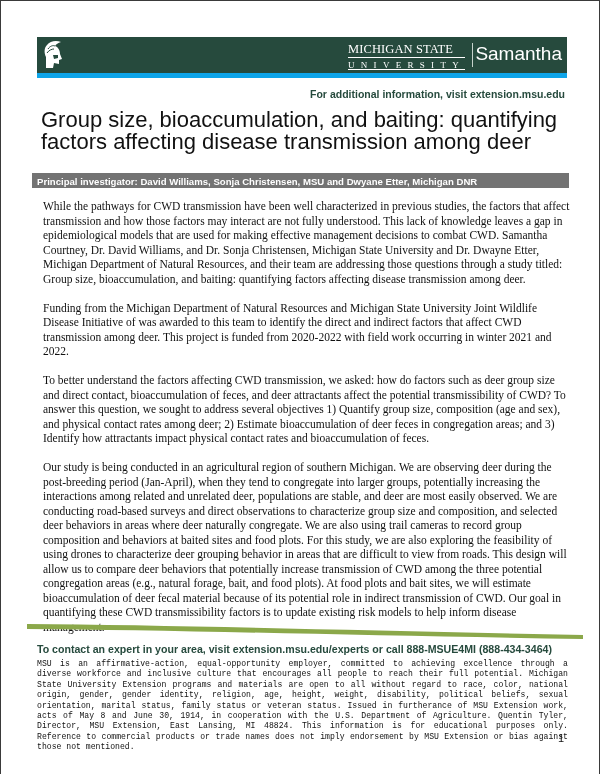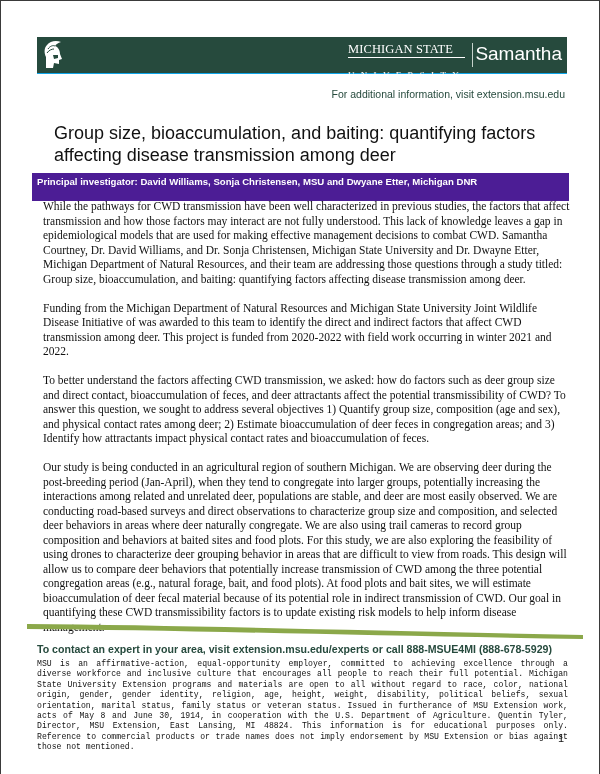--- a/index.html
+++ b/index.html
@@ -10,55 +10,55 @@
       font-family: "Liberation Serif", serif;
     }
     .page-frame {
       position: absolute; left: 0; top: 0; width: 598px; height: 773px;
       border-left: 1px solid #3a3a3a; border-right: 1px solid #3a3a3a; border-top: 1px solid #3a3a3a;
       background: #fff;
     }
     .header-band {
       position: absolute; left: 36px; top: 36px; width: 530px; height: 36px;
       background: #264a3d;
-      border-bottom: 1px solid #0ea5e9;
+      border-bottom: 5px solid #0ea5e9;
     }
     .spartan-logo {
       position: absolute; left: 4px; top: 2px; width: 24px; height: 32px;
     }
     .wordmark {
       position: absolute; right: 102px; top: 5px; text-align: left;
       color: #ffffff; font-family: "Liberation Serif", serif;
     }
     .wordmark .msu-top {
       display: block; font-size: 12.5px; letter-spacing: 0.1px; line-height: 14px;
       border-bottom: 1px solid #ffffff; padding-bottom: 1px;
     }
     .wordmark .msu-bottom {
-      display: block; font-size: 9px; letter-spacing: 6.3px; line-height: 12px; margin-top: 11px; text-decoration: underline;
+      display: block; font-size: 9px; letter-spacing: 6.3px; line-height: 12px; margin-top: 1px; text-decoration: underline;
     }
     .wordmark-divider {
       position: absolute; right: 94px; top: 6px; width: 1px; height: 24px; background: #c6d2cc;
     }
     .extension-word {
       position: absolute; right: 5px; top: 5px;
       color: #ffffff; font-family: "Liberation Sans", sans-serif; font-size: 19px; line-height: 24px;
     }
     .info-line {
       position: absolute; right: 34px; top: 87px;
-      font-family: "Liberation Sans", sans-serif; font-weight: normal; font-size: 10.5px; color: #264a3d;
+      font-family: "Liberation Sans", sans-serif; font-weight: bold; font-size: 10.5px; color: #264a3d;
     }
     .title {
       position: absolute; left: 36px; top: 104px; width: 540px;
-      font-family: "Liberation Sans", sans-serif; font-size: 18px; line-height: 22px; color: #111;
-      margin: 17px; font-weight: normal;
+      font-family: "Liberation Sans", sans-serif; font-size: 22px; line-height: 22px; color: #111;
+      margin: 4px; font-weight: normal;
     }
     .pi-bar {
-      position: absolute; left: 31px; top: 172px; width: 537px; height: 28px;
-      background: #4c1d95;
+      position: absolute; left: 31px; top: 172px; width: 537px; height: 15px;
+      background: #737373;
     }
     .pi-bar span {
       position: absolute; left: 5px; top: 3px;
       font-family: "Liberation Sans", sans-serif; font-weight: bold; font-size: 9.6px; color: #ffffff; white-space: nowrap;
     }
     .body-text {
       position: absolute; left: 42px; top: 198px; width: 530px;
       font-family: "Liberation Serif", serif; font-size: 11.5px; line-height: 14.5px; color: #111;
     }
     .body-text p { margin: 0 0 14.5px 0; }
@@ -112,18 +112,18 @@
     <p>While the pathways for CWD transmission have been well characterized in previous studies, the factors that affect transmission and how those factors may interact are not fully understood. This lack of knowledge leaves a gap in epidemiological models that are used for making effective management decisions to combat CWD. Samantha Courtney, Dr. David Williams, and Dr. Sonja Christensen, Michigan State University and Dr. Dwayne Etter, Michigan Department of Natural Resources, and their team are addressing those questions through a study titled: Group size, bioaccumulation, and baiting: quantifying factors affecting disease transmission among deer.</p>
     <p>Funding from the Michigan Department of Natural Resources and Michigan State University Joint Wildlife Disease Initiative of was awarded to this team to identify the direct and indirect factors that affect CWD transmission among deer. This project is funded from 2020-2022 with field work occurring in winter 2021 and 2022.</p>
     <p>To better understand the factors affecting CWD transmission, we asked: how do factors such as deer group size and direct contact, bioaccumulation of feces, and deer attractants affect the potential transmissibility of CWD? To answer this question, we sought to address several objectives 1) Quantify group size, composition (age and sex), and physical contact rates among deer; 2) Estimate bioaccumulation of deer feces in congregation areas; and 3) Identify how attractants impact physical contact rates and bioaccumulation of feces.</p>
     <p>Our study is being conducted in an agricultural region of southern Michigan. We are observing deer during the post-breeding period (Jan-April), when they tend to congregate into larger groups, potentially increasing the interactions among related and unrelated deer, populations are stable, and deer are most easily observed. We are conducting road-based surveys and direct observations to characterize group size and composition, and selected deer behaviors in areas where deer naturally congregate. We are also using trail cameras to record group composition and behaviors at baited sites and food plots. For this study, we are also exploring the feasibility of using drones to characterize deer grouping behavior in areas that are difficult to view from roads. This design will allow us to compare deer behaviors that potentially increase transmission of CWD among the three potential congregation areas (e.g., natural forage, bait, and food plots). At food plots and bait sites, we will estimate bioaccumulation of deer fecal material because of its potential role in indirect transmission of CWD. Our goal in quantifying these CWD transmissibility factors is to update existing risk models to help inform disease management.</p>
   </div>
 
   <svg class="divider-swoosh" viewBox="0 0 556 18" preserveAspectRatio="none">
     <path d="M0 1 C150 2 350 8 556 12 L556 16 C350 13 150 7 0 6 Z" fill="#8ba84a"></path>
   </svg>
 
-  <div class="contact-line">To contact an expert in your area, visit extension.msu.edu/experts or call 888-MSUE4MI (888-678-5929)</div>
+  <div class="contact-line">To contact an expert in your area, visit extension.msu.edu/experts or call 888-MSUE4MI (888-434-3464)</div>
 
   <div class="disclaimer">MSU is an affirmative-action, equal-opportunity employer, committed to achieving excellence through a diverse workforce and inclusive culture that encourages all people to reach their full potential. Michigan State University Extension programs and materials are open to all without regard to race, color, national origin, gender, gender identity, religion, age, height, weight, disability, political beliefs, sexual orientation, marital status, family status or veteran status. Issued in furtherance of MSU Extension work, acts of May 8 and June 30, 1914, in cooperation with the U.S. Department of Agriculture. Quentin Tyler, Director, MSU Extension, East Lansing, MI 48824. This information is for educational purposes only. Reference to commercial products or trade names does not imply endorsement by MSU Extension or bias against those not mentioned.</div>
 
   <div class="page-number">1</div>
 </div>
 
 </body></html>

